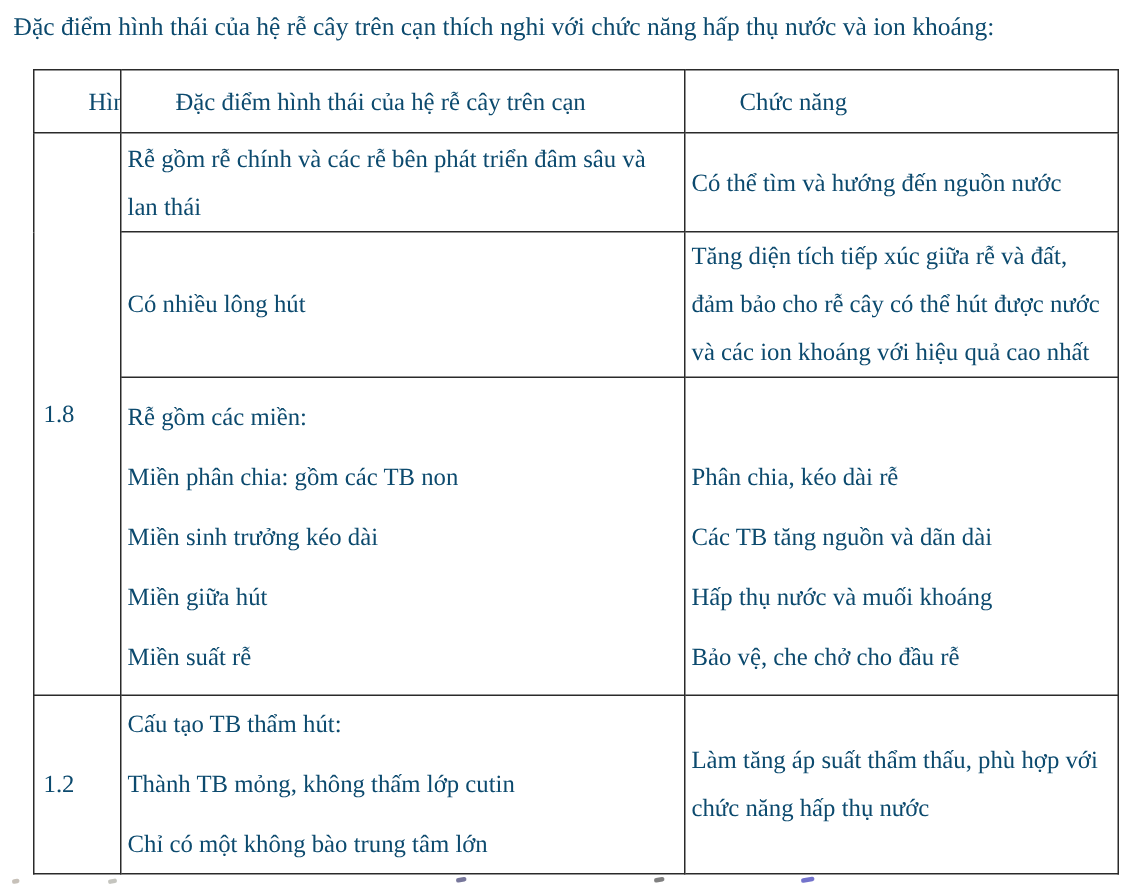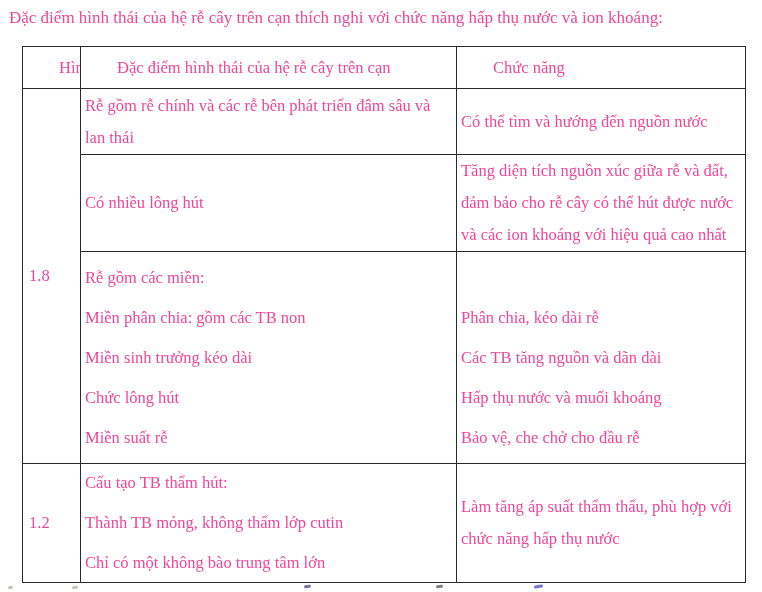--- a/index.html
+++ b/index.html
@@ -2,21 +2,21 @@
 <html><head>
 <meta charset="utf-8">
 <style>
   html,body{margin:0;padding:0;background:#fff;}
   .page{
     position:relative;
     width:762px;height:592px;
     background:#ffffff;
     overflow:hidden;
     font-family:"Liberation Serif","DejaVu Serif",serif;
-    color:#ec4899;
+    color:#0c4a6e;
   }
   .title{
     position:absolute;
     left:9px;top:5px;
     width:748px;
     font-size:17px;
     line-height:26px;
     white-space:nowrap;
   }
   table.main-table{
@@ -89,30 +89,30 @@
         <td>
           <p class="line">Có thể tìm và hướng đến nguồn nước</p>
         </td>
       </tr>
 
       <tr class="r-b">
         <td>
           <p class="line">Có nhiều lông hút</p>
         </td>
         <td>
-          <p class="line">Tăng diện tích nguồn xúc giữa rễ và đất, đảm bảo cho rễ cây có thể hút được nước và các ion khoáng với hiệu quả cao nhất</p>
+          <p class="line">Tăng diện tích tiếp xúc giữa rễ và đất, đảm bảo cho rễ cây có thể hút được nước và các ion khoáng với hiệu quả cao nhất</p>
         </td>
       </tr>
 
       <tr class="r-c">
         <td>
           <p class="line">Rễ gồm các miền:</p>
           <p class="line">Miền phân chia: gồm các TB non</p>
           <p class="line">Miền sinh trưởng kéo dài</p>
-          <p class="line">Chức lông hút</p>
+          <p class="line">Miền giữa hút</p>
           <p class="line">Miền suất rễ</p>
         </td>
         <td>
           <p class="line"></p>
           <p class="line">Phân chia, kéo dài rễ</p>
           <p class="line">Các TB tăng nguồn và dãn dài</p>
           <p class="line">Hấp thụ nước và muối khoáng</p>
           <p class="line">Bảo vệ, che chở cho đầu rễ</p>
         </td>
       </tr>

